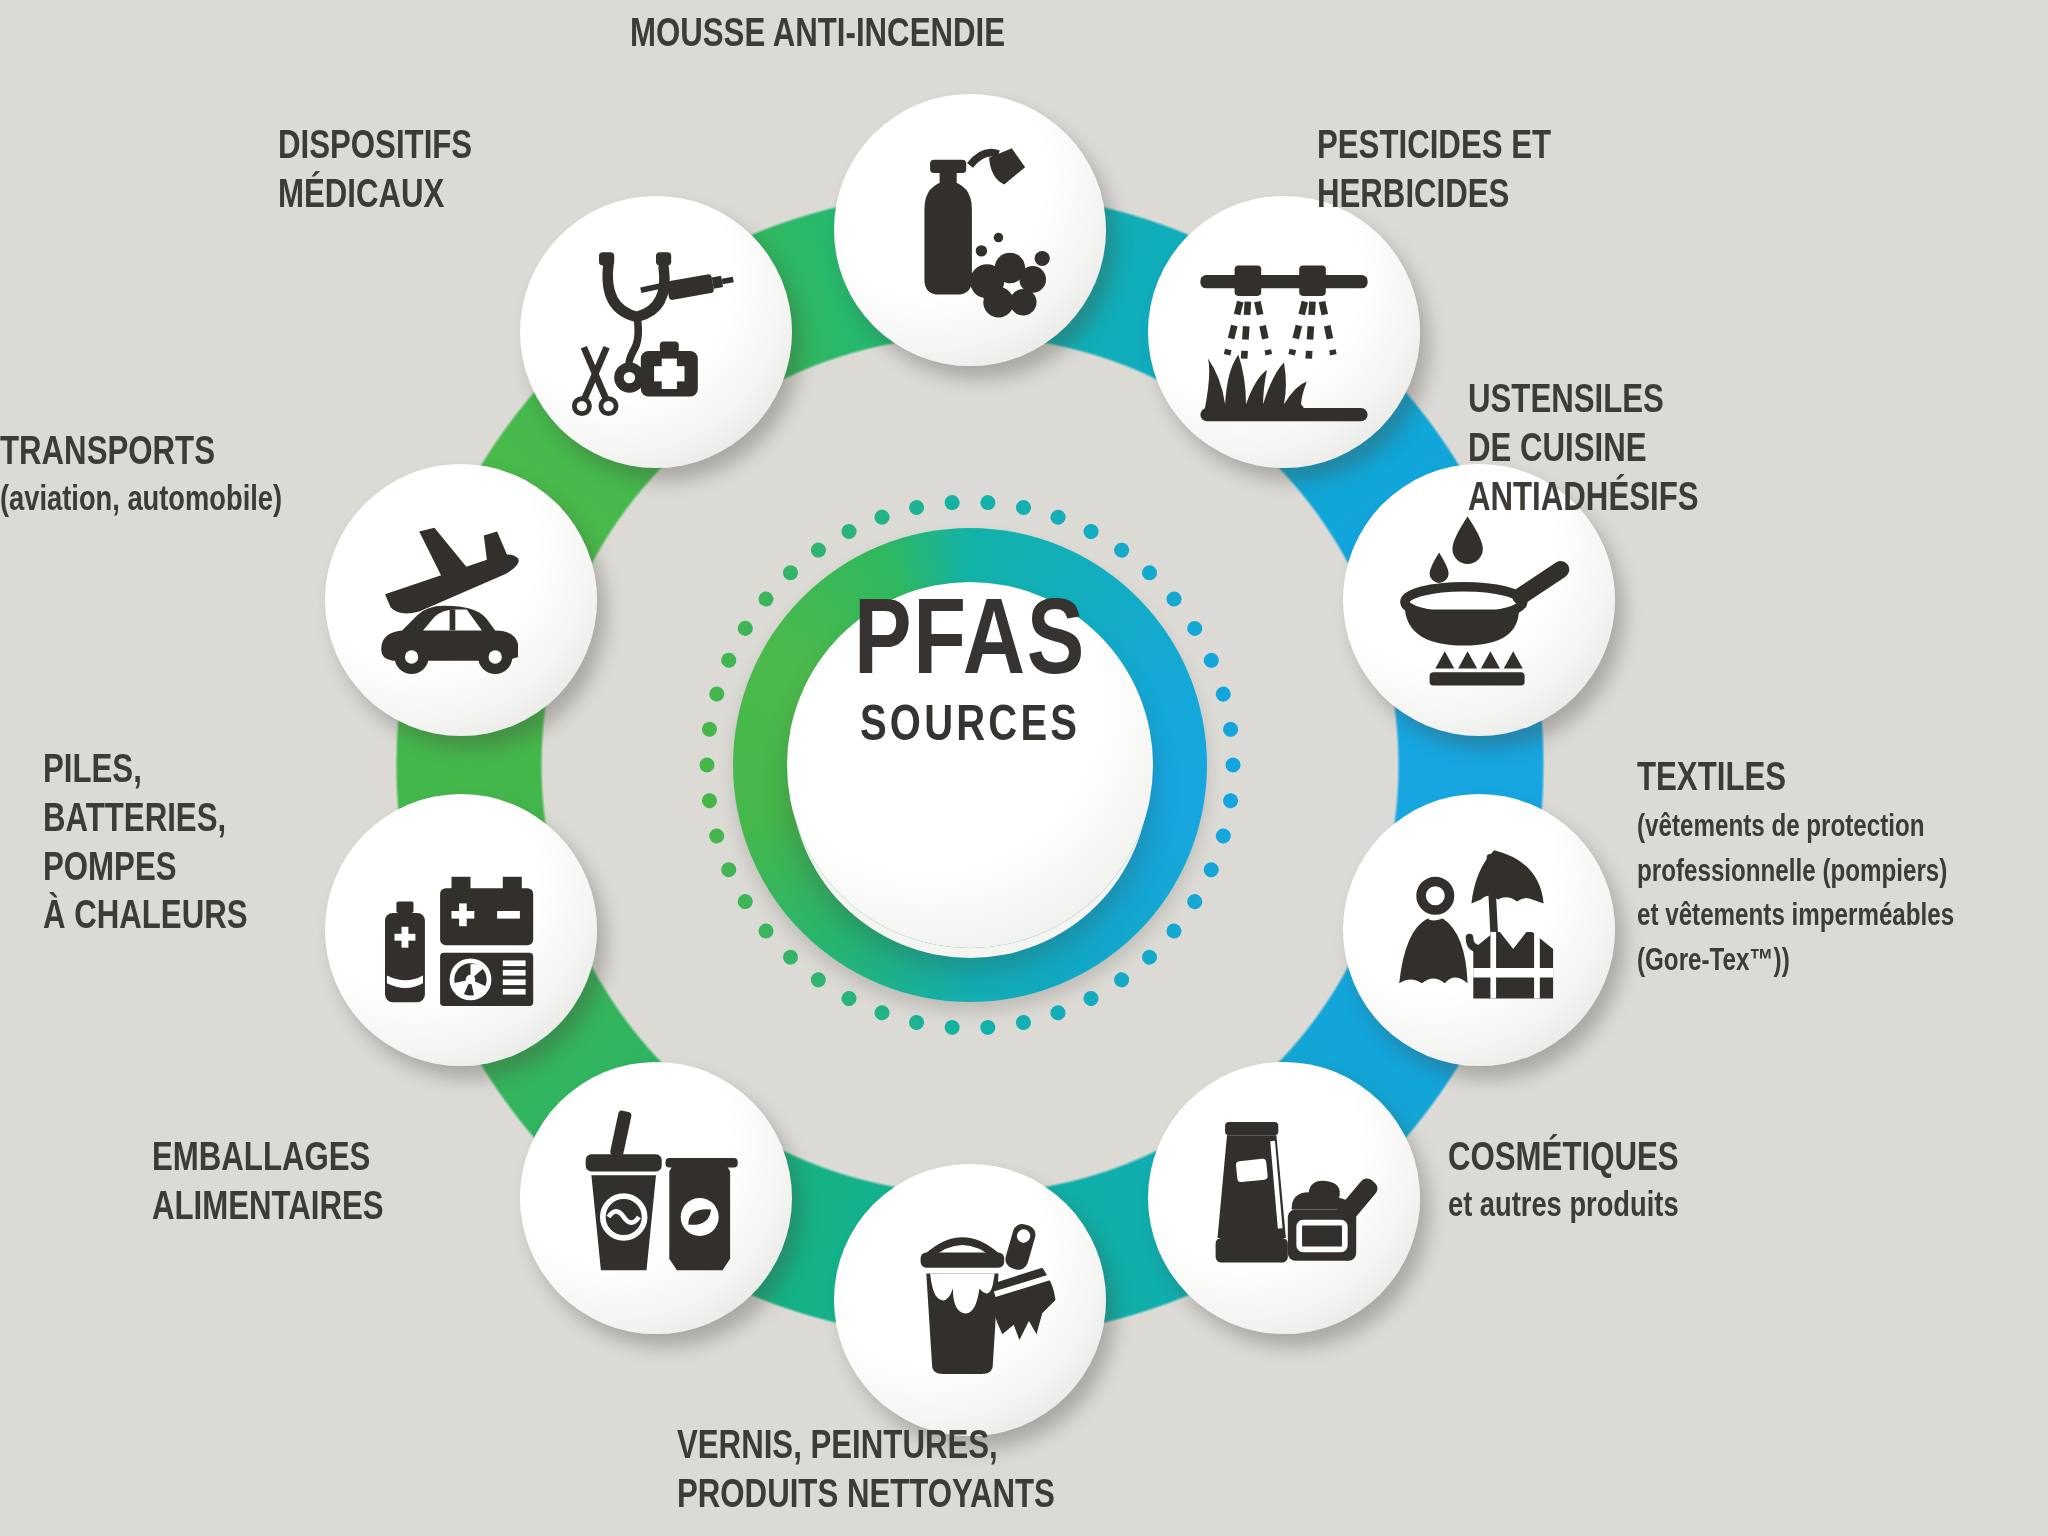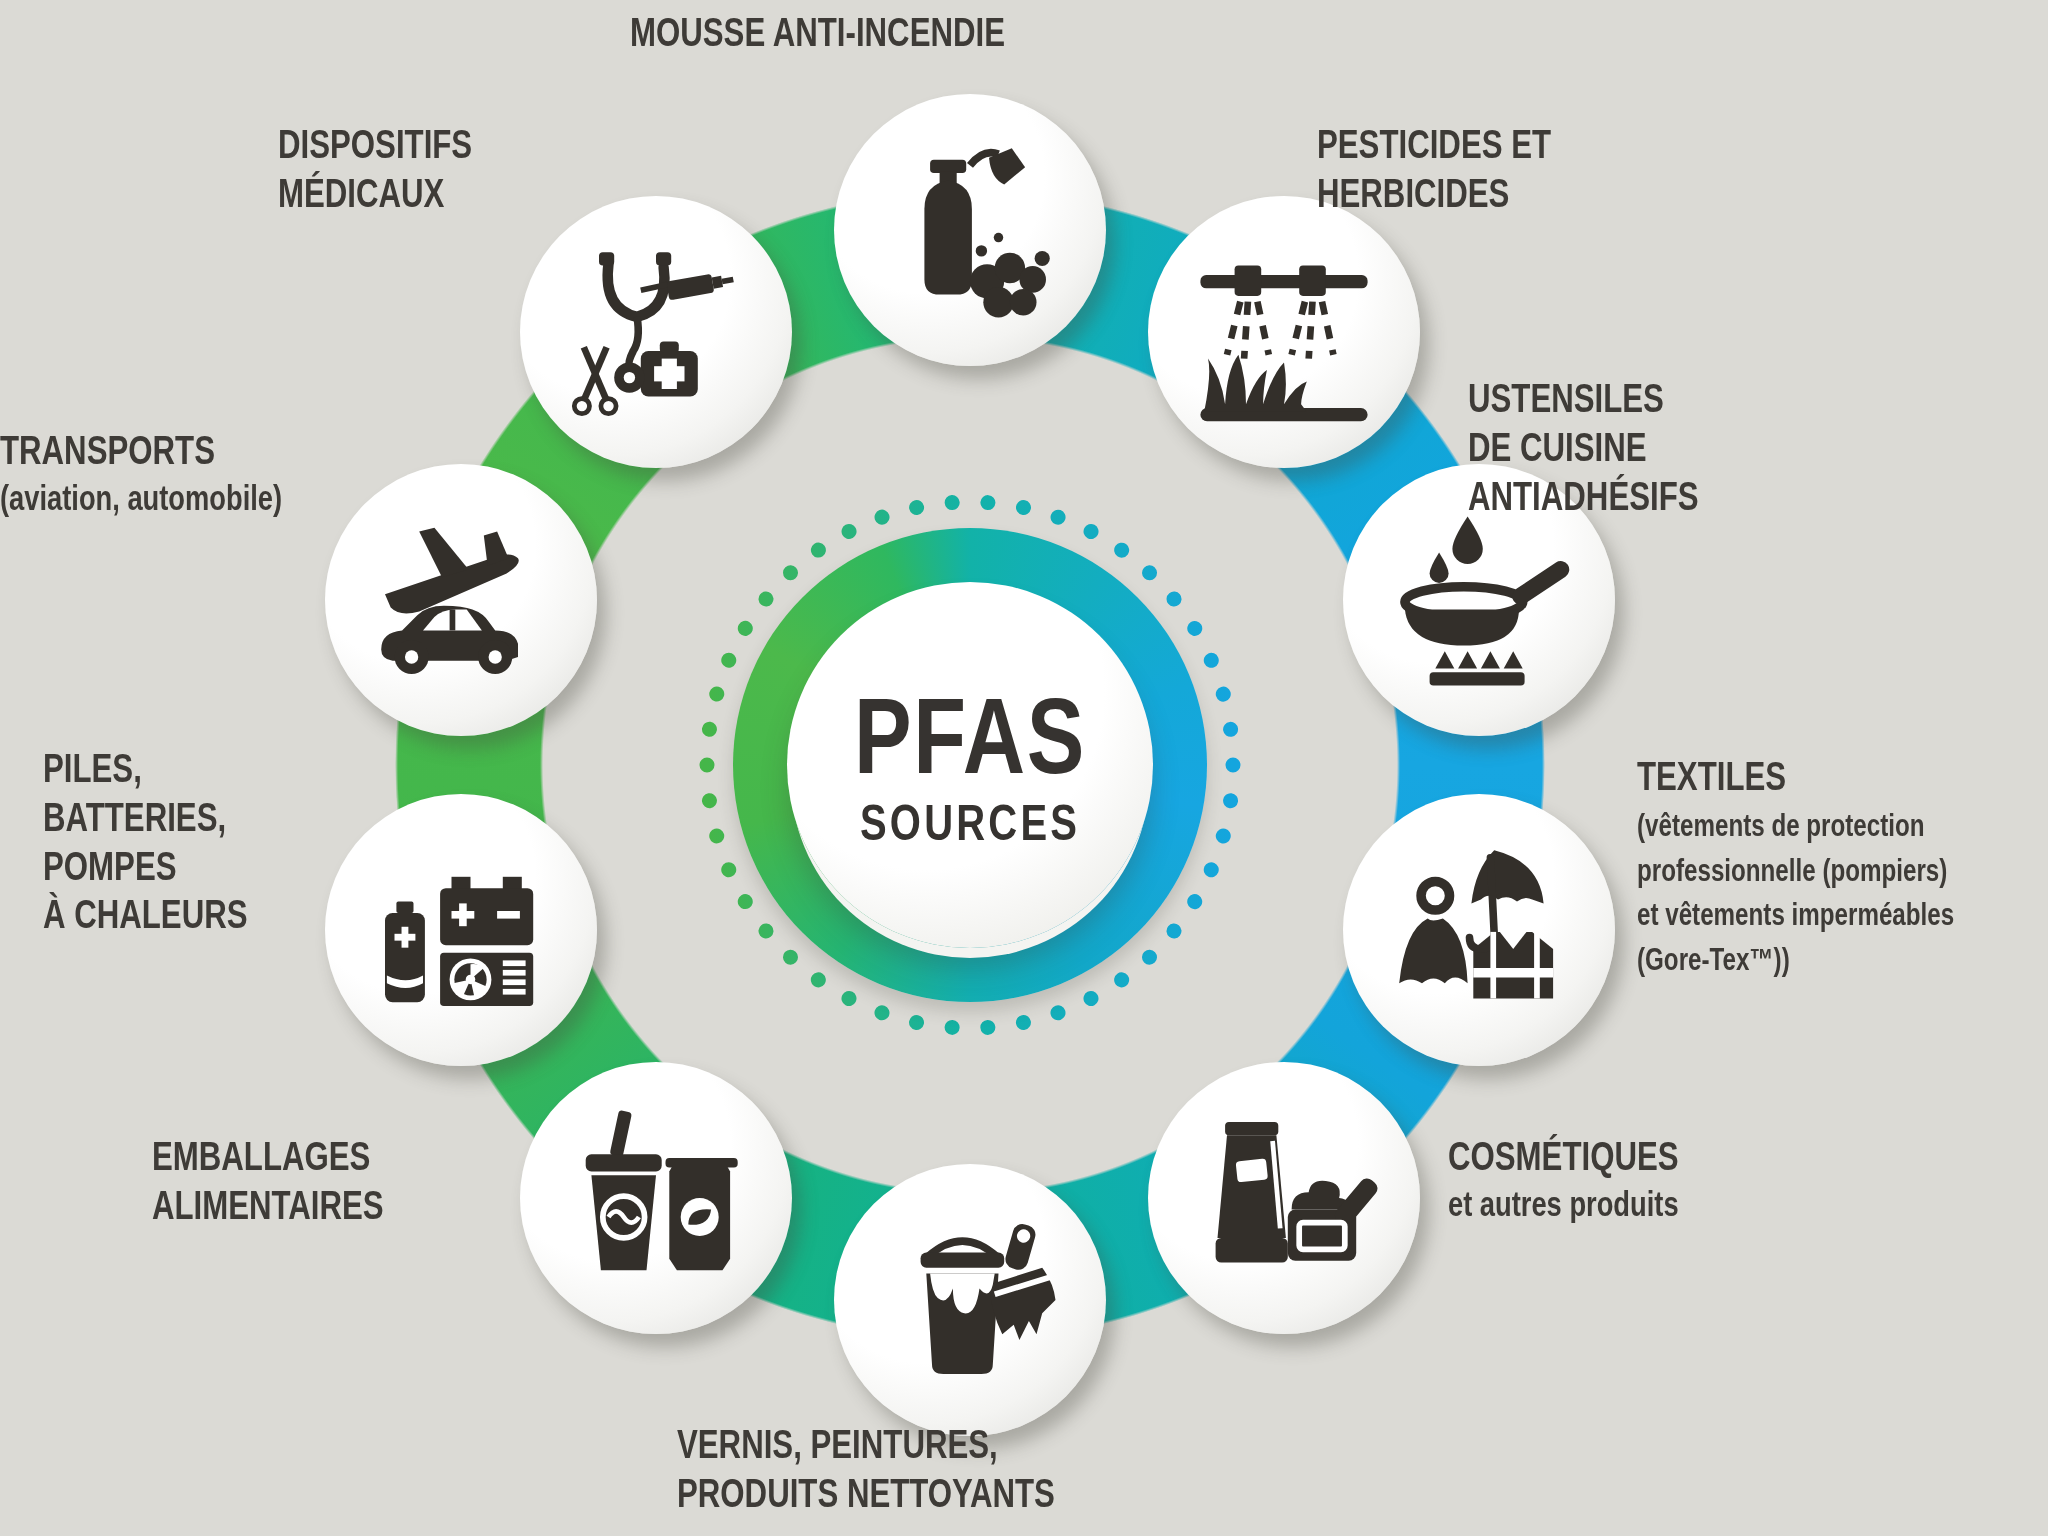--- a/index.html
+++ b/index.html
@@ -25,21 +25,21 @@
     position:absolute;left:733px;top:528px;width:474px;height:474px;border-radius:50%;
     background:conic-gradient(from 0deg,
       #12b2a8 0deg,#14a8d8 70deg,#17a6e1 100deg,#12a7c8 150deg,#13adb0 180deg,
       #25b472 215deg,#45b74b 255deg,#4cb94b 300deg,#2fb85f 338deg,#12b2a8 360deg);
     box-shadow:0 10px 16px rgba(60,60,52,.18);
   }
   .center-circle{
     position:absolute;left:787px;top:582px;width:366px;height:366px;border-radius:50%;
     background:radial-gradient(circle at 38% 30%,#ffffff 52%,#f1f1ee 78%,#e0e0dc 96%);
     box-shadow:0 14px 0 -4px #f4f4f1,0 22px 26px rgba(60,60,52,.25);
-    display:flex;flex-direction:column;align-items:center;justify-content:center;
+    display:flex;flex-direction:column;align-items:center;justify-content:flex-start;
   }
   .center-text{transform:scaleX(.8);transform-origin:50% 50%;text-align:center;color:#363330;}
   .pfas{font-size:108px;font-weight:bold;line-height:1;letter-spacing:2px;}
   .src{font-size:50px;font-weight:bold;line-height:1;letter-spacing:4px;margin-top:8px;}
   
   .node{
     position:absolute;width:272px;height:272px;border-radius:50%;
     background:radial-gradient(circle at 34% 30%,#ffffff 45%,#f4f4f2 68%,#e3e3e0 88%,#d5d5d2 100%);
     box-shadow:9px 13px 18px rgba(70,70,62,.33);
   }

